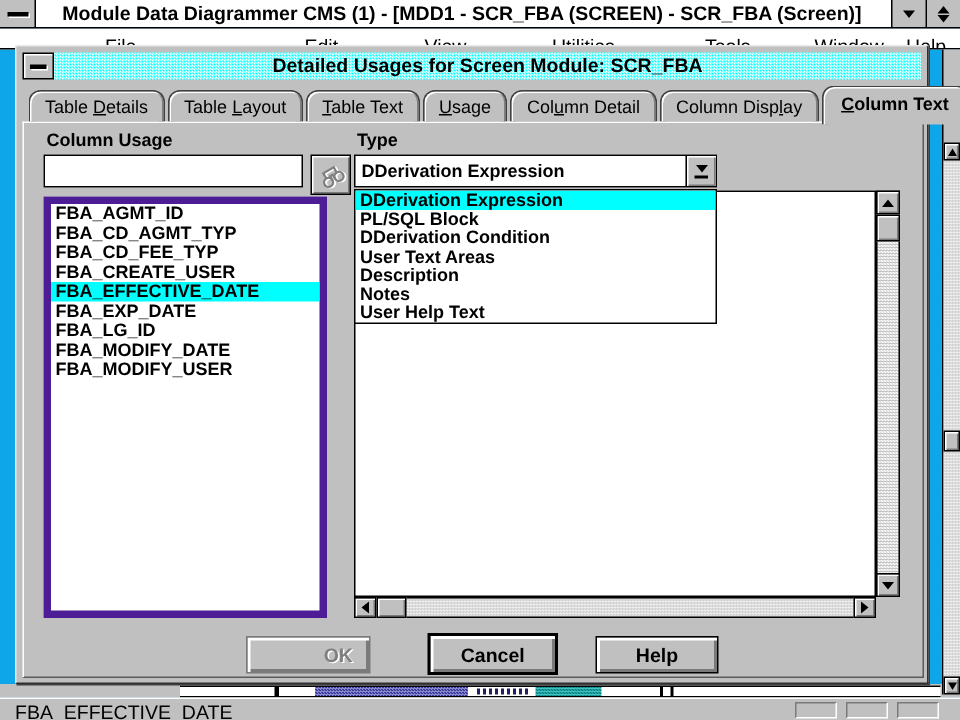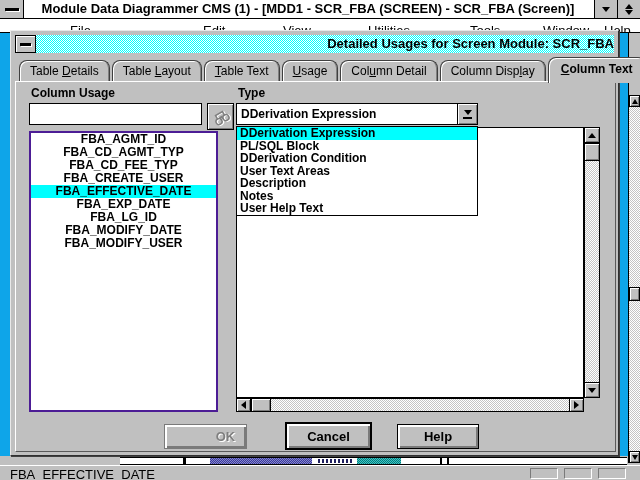--- a/index.html
+++ b/index.html
@@ -76,37 +76,37 @@
   .status-box.b2{left:564px;}
   .status-box.b3{left:598px;}
   
   .dialog{position:absolute;left:10px;top:30px;width:609px;height:426px;background:#c0c0c0;
           border-top:1px solid #e8e8e8;border-left:1px solid #e8e8e8;border-right:1px solid #303030;border-bottom:1px solid #303030;
           box-shadow:1px 1px 0 #404040;z-index:10;}
   .dlg-titlebar{position:absolute;left:4px;top:4px;right:4px;height:18px;display:flex;}
   .dlg-sysbtn{width:21px;height:18px;background:#c0c0c0;border:1px solid #000;box-shadow:inset 1px 1px 0 #fff;
               display:flex;align-items:center;justify-content:center;flex:none;}
   .dlg-sysbtn .dash{width:11px;height:3px;}
-  .dlg-title{flex:1;height:18px;line-height:18px;text-align:right;font-size:13px;font-weight:bold;white-space:nowrap;overflow:hidden;}
+  .dlg-title{flex:1;height:18px;line-height:18px;text-align:center;font-size:13px;font-weight:bold;white-space:nowrap;overflow:hidden;}
   
   .tabs{position:absolute;left:8px;top:28px;height:22px;display:flex;align-items:flex-end;z-index:6;}
   .tab{position:relative;height:21px;margin-right:2px;padding:3px 10px 0 10px;font-size:12px;white-space:nowrap;
        background:#c0c0c0;border:1px solid #404040;border-bottom:none;border-radius:8px 8px 0 0;
        box-shadow:inset 1px 1px 0 #fff,inset -1px 0 0 #808080;margin-top:44px;}
   .tab.active{height:26px;top:2px;padding-top:4px;font-weight:bold;z-index:7;padding-left:12px;padding-right:12px;}
   
   .panel{position:absolute;left:4px;top:50px;width:601px;height:371px;background:#c0c0c0;
          border-top:1px solid #fff;border-left:1px solid #fff;border-right:1px solid #5a5a5a;border-bottom:1px solid #5a5a5a;z-index:5;}
   .label{position:absolute;font-size:12px;font-weight:bold;white-space:nowrap;}
   .cu-label{left:15px;top:4px;}
   .type-label{left:222px;top:4px;}
   .cu-input{position:absolute;left:13px;top:21px;width:173px;height:22px;background:#fff;border:1px solid #000;
             font-family:"Liberation Sans",sans-serif;font-size:12px;font-weight:bold;padding:0 3px;outline:none;}
   .find-btn{position:absolute;left:191px;top:21px;width:27px;height:27px;display:flex;align-items:center;justify-content:center;padding:0;}
-  .listbox{position:absolute;left:13px;top:49px;width:189px;height:281px;background:#fff;border:2px solid #4c1d95;overflow:hidden;text-align:center;}
+  .listbox{position:absolute;left:13px;top:49px;width:189px;height:281px;background:#fff;border:5px solid #4c1d95;overflow:hidden;}
   .list-item{height:13px;line-height:13px;font-size:12px;font-weight:bold;padding:0 3px;white-space:nowrap;}
   .list-item.selected{background:#00ffff;}
   
   .combo{position:absolute;left:220px;top:21px;width:242px;height:22px;background:#fff;border:1px solid #000;}
   .combo-text{position:absolute;left:4px;top:0;height:20px;line-height:20px;font-size:12px;font-weight:bold;white-space:nowrap;}
   .combo-btn{position:absolute;right:0;top:0;width:20px;height:20px;border-left:1px solid #000;background:#c0c0c0;
              box-shadow:inset 1px 1px 0 #fff,inset -1px -1px 0 #7a7a7a;
              display:flex;flex-direction:column;align-items:center;justify-content:center;}
   .combo-bar{width:9px;height:2px;background:#000;margin-top:2px;}
   

